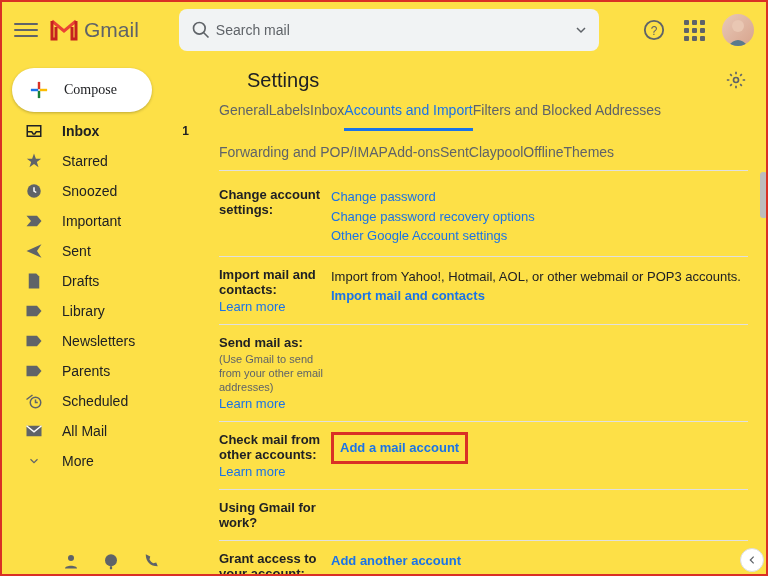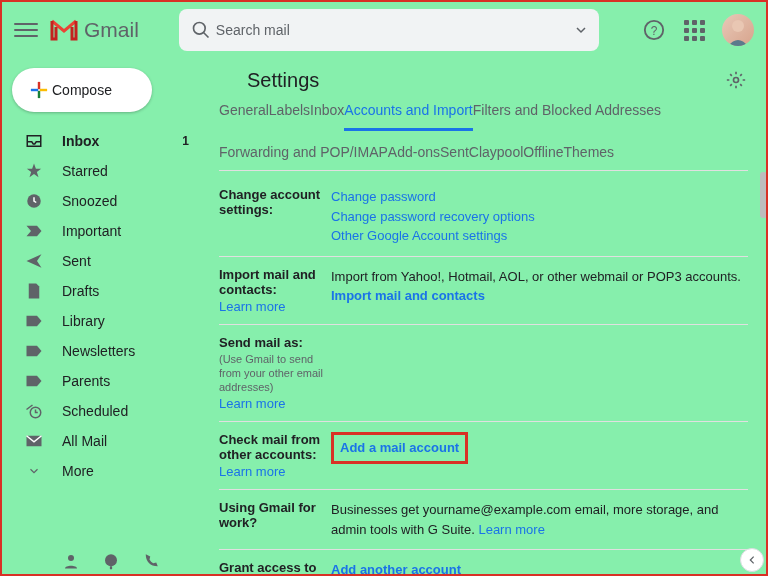--- a/index.html
+++ b/index.html
@@ -1,32 +1,32 @@
 <!DOCTYPE html>
 <html><head>
 <meta charset="utf-8">
 <style>
   * { box-sizing: border-box; margin: 0; padding: 0; }
   body { font-family: Arial, sans-serif; font-size: 14px; color: #202124; background: #fff; }
-  .frame { width: 768px; height: 576px; border: 2px solid #d93025; overflow: hidden; position: relative; background: #86efac; }
+  .frame { width: 768px; height: 576px; border: 2px solid #d93025; overflow: hidden; position: relative; background: #fde047; }
   .topbar { display: flex; align-items: center; height: 56px; padding: 0 12px; }
   .menu-icon { width: 24px; height: 24px; display: flex; flex-direction: column; justify-content: center; gap: 4px; cursor: pointer; margin-right: 12px; }
   .menu-icon span { display: block; height: 2px; background: #5f6368; border-radius: 1px; }
   .logo { display: flex; align-items: center; gap: 6px; margin-right: 40px; }
   .logo-text { font-size: 21px; color: #5f6368; }
   .searchbar { flex: 1; max-width: 420px; height: 42px; background: #f1f3f4; border-radius: 8px; display: flex; align-items: center; padding: 0 12px; gap: 5px; }
   .search-placeholder { color: #5f6368; flex: 1; }
   .top-right { margin-left: auto; display: flex; align-items: center; gap: 16px; }
   .icon-btn { width: 24px; height: 24px; color: #5f6368; cursor: pointer; display:flex; align-items:center; justify-content:center; }
   .apps-grid { display: grid; grid-template-columns: repeat(3, 5px); grid-template-rows: repeat(3, 5px); gap: 3px; }
   .apps-grid span { background: #5f6368; border-radius: 1px; }
   .avatar { width: 32px; height: 32px; border-radius: 50%; background: linear-gradient(135deg,#e8c9b8,#d7a38c); display:flex; align-items:flex-end; justify-content:center; overflow:hidden;}
   .body-row { display: flex; height: calc(100% - 56px); }
   .sidebar { width: 205px; padding-top: 6px; font-size: 14px; color: #202124; }
-  .compose { margin: 4px 0 14px 10px; height: 44px; width: 140px; border-radius: 24px; box-shadow: 0 1px 3px rgba(0,0,0,0.25); display: flex; align-items: center; padding-left: 14px; cursor: pointer; background: #fff; }
+  .compose { margin: 4px 0 4px 10px; height: 44px; width: 140px; border-radius: 24px; box-shadow: 0 1px 3px rgba(0,0,0,0.25); display: flex; align-items: center; gap: 12px; padding-left: 14px; cursor: pointer; background: #fff; font-family: Liberation Serif, serif; }
   .nav-item { display: flex; align-items: center; height: 30px; padding-left: 22px; cursor: pointer; color: #202124; position:relative;}
   .nav-item .nav-icon { width: 20px; height: 20px; margin-right: 18px; display:flex; align-items:center; justify-content:center; color:#5f6368;}
   .nav-item.bold { font-weight: 700; }
   .nav-item .count { position:absolute; right:18px; font-size:12px; color:#202124; font-weight:700;}
   .bottom-icons { position: absolute; bottom: 4px; left: 60px; display: flex; gap: 22px; color: #5f6368; }
   .main { flex: 1; padding: 10px 18px 0 12px; overflow: hidden; position: relative; }
   .settings-header { display: flex; align-items: center; justify-content: space-between; margin-bottom: 10px; margin-left: 28px; }
   .settings-title { font-size: 20px; color: #202124; }
   .tabs { display: flex; flex-wrap: wrap; gap: 0; row-gap: 14px; font-size: 14px; color: #5f6368; border-bottom: 1px solid #e0e0e0; padding-bottom: 0; margin-bottom: 6px; }
   .tabs .tab { padding-bottom: 10px; cursor: pointer; }
@@ -275,24 +275,20 @@
         </div>
         <div class="sec-body">
           <span class="highlight-box">
             <span class="link bold">Add a mail account</span>
           </span>
         </div>
       </div>
 
       <div class="section">
         <div class="sec-label">Using Gmail for work?</div>
-        <div class="sec-body">
-          <span>Businesses get yourname@example.com email, more storage, and admin tools with G Suite.</span>
-          <span class="link">Learn more</span>
-        </div>
       </div>
 
       <div class="section" style="border-bottom:none">
         <div class="sec-label">Grant access to your account:</div>
         <div class="sec-body">
           <span class="link bold">Add another account</span>
         </div>
       </div>
 
       <div class="chev-circle">

